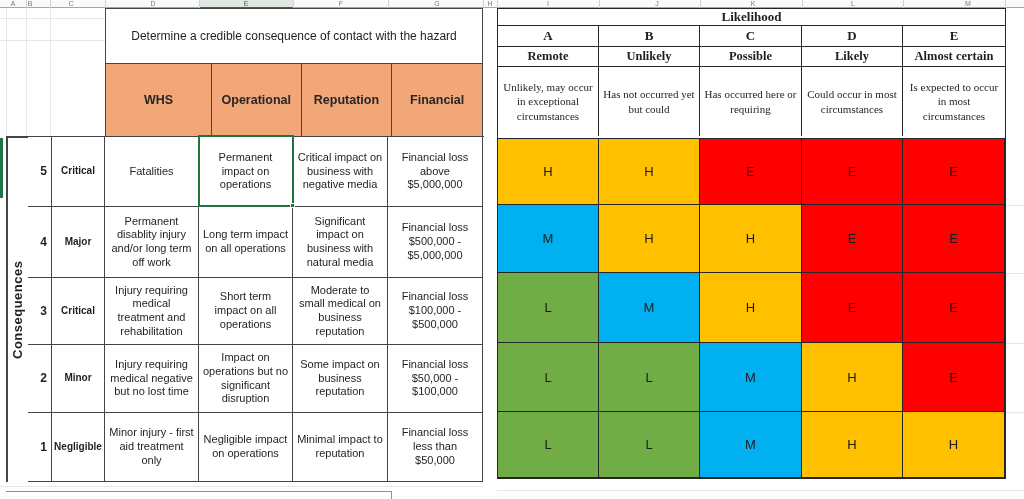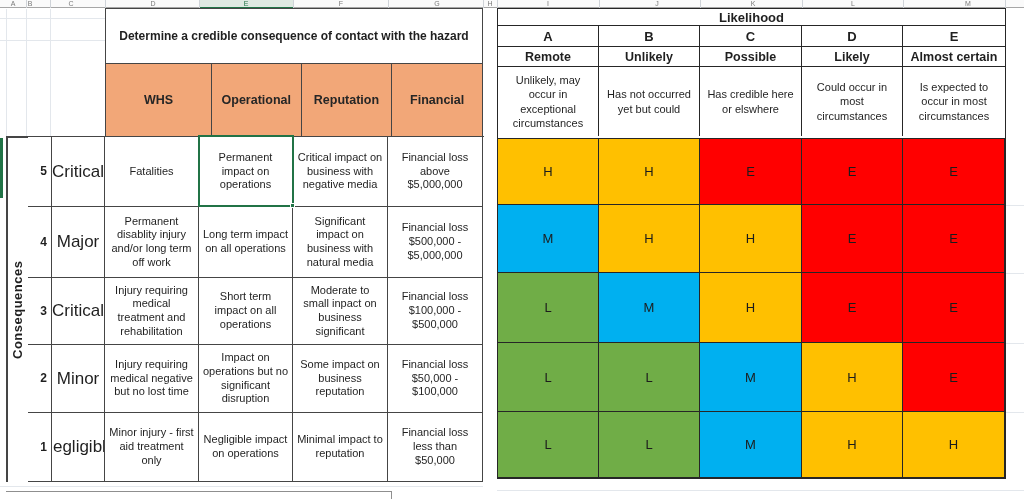--- a/index.html
+++ b/index.html
@@ -32,21 +32,21 @@
   #rowsel-bar { left: 0; top: 138px; width: 3px; height: 60px; background: #217346; }
 
   .gridline { background: #e3e7ec; pointer-events: none; }
   .gridline.dark { background: #8f8f8f; }
 
   
   #title-block {
     left: 105px; top: 8px; width: 378px; height: 56px;
     border: 1px solid #454545; background: #fff;
     display: flex; align-items: center; justify-content: center;
-    font-weight: bold; font-size: 12px; white-space: nowrap;
+    font-weight: normal; font-size: 12px; white-space: nowrap;
   }
   #salmon-row {
     left: 105px; top: 63px; width: 378px; height: 74px;
     border: 1px solid #454545; background: #f2a778; display: flex;
   }
   .salmon-cell {
     height: 100%; display: flex; align-items: center; justify-content: center;
     font-weight: bold; font-size: 12.5px; color: #262626;
     border-right: 1px solid #454545;
   }
@@ -65,30 +65,31 @@
     font-size: 11px; line-height: 1.25; text-align: center; padding: 1px 4px;
     background: #fff; overflow: hidden;
   }
   #consequences-label {
     grid-row: 1 / 6; grid-column: 1;
     writing-mode: vertical-rl; transform: rotate(180deg);
     font-weight: bold; font-size: 13px; letter-spacing: 0.5px;
     padding: 0;
   }
   .num-cell { justify-content: flex-end; padding-right: 4px; font-weight: bold; font-size: 12px; }
-  .name-cell { font-weight: normal; font-size: 17px; padding: 0; }
+  .name-cell { font-weight: bold; font-size: 10px; padding: 0; }
 
   
   #lk-header {
     left: 497px; top: 8px; width: 509px; height: 131px;
     border: 1px solid #262626;
     display: grid;
     grid-template-columns: 101px 101px 102px 101px 102px;
     grid-template-rows: 17px 21px 20px 69px;
     background: #fff;
+    font-family: Liberation Serif, serif;
   }
   #lk-title {
     grid-column: 1 / 6;
     display: flex; align-items: center; justify-content: center;
     font-weight: bold; font-size: 13px;
     border-bottom: 1px solid #262626;
   }
   .lk-cell {
     border-right: 1px solid #262626; border-bottom: 1px solid #262626;
     display: flex; align-items: center; justify-content: center;
@@ -193,21 +194,21 @@
   <div class="dcell name-cell">Major</div>
   <div class="dcell">Permanent disablity injury and/or long term off work</div>
   <div class="dcell">Long term impact on all operations</div>
   <div class="dcell">Significant impact on business with natural media</div>
   <div class="dcell">Financial loss $500,000 - $5,000,000</div>
 
   <div class="dcell num-cell">3</div>
   <div class="dcell name-cell">Critical</div>
   <div class="dcell">Injury requiring medical treatment and rehabilitation</div>
   <div class="dcell">Short term impact on all operations</div>
-  <div class="dcell">Moderate to small inpact on business significant</div>
+  <div class="dcell">Moderate to small medical on business reputation</div>
   <div class="dcell">Financial loss $100,000 - $500,000</div>
 
   <div class="dcell num-cell">2</div>
   <div class="dcell name-cell">Minor</div>
   <div class="dcell">Injury requiring medical negative but no lost time</div>
   <div class="dcell">Impact on operations but no significant disruption</div>
   <div class="dcell">Some impact on business reputation</div>
   <div class="dcell">Financial loss $50,000 - $100,000</div>
 
   <div class="dcell num-cell">1</div>
@@ -232,21 +233,21 @@
   <div class="lk-cell lk-letter">E</div>
 
   <div class="lk-cell lk-name">Remote</div>
   <div class="lk-cell lk-name">Unlikely</div>
   <div class="lk-cell lk-name">Possible</div>
   <div class="lk-cell lk-name">Likely</div>
   <div class="lk-cell lk-name">Almost certain</div>
 
   <div class="lk-cell lk-desc">Unlikely, may occur in exceptional circumstances</div>
   <div class="lk-cell lk-desc">Has not occurred yet but could</div>
-  <div class="lk-cell lk-desc">Has credible here or elswhere</div>
+  <div class="lk-cell lk-desc">Has occurred here or requiring</div>
   <div class="lk-cell lk-desc">Could occur in most circumstances</div>
   <div class="lk-cell lk-desc">Is expected to occur in most circumstances</div>
 </div>
 
 <div class="abs" id="matrix">
   <div class="risk-cell" style="background: rgb(255, 192, 0);">H</div>
   <div class="risk-cell" style="background: rgb(255, 192, 0);">H</div>
   <div class="risk-cell" style="background: rgb(255, 0, 0);">E</div>
   <div class="risk-cell" style="background: rgb(255, 0, 0);">E</div>
   <div class="risk-cell" style="background: rgb(255, 0, 0);">E</div>

